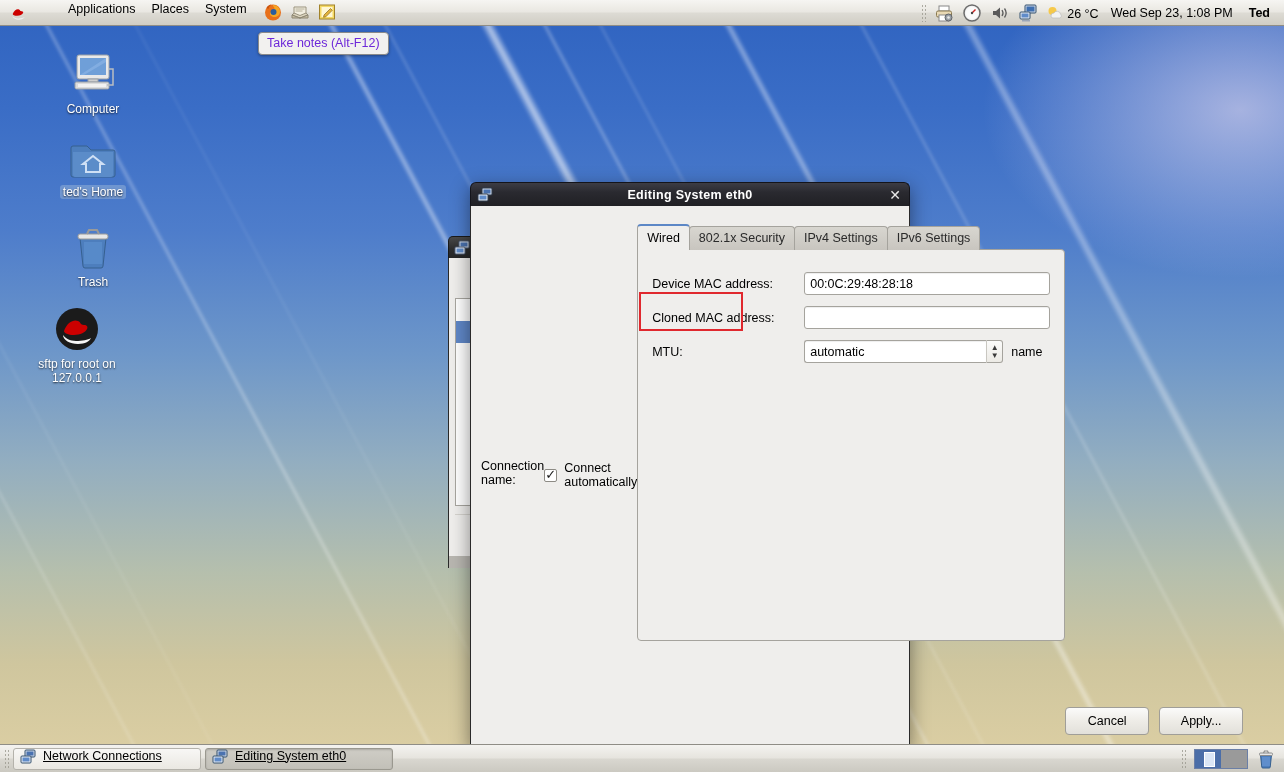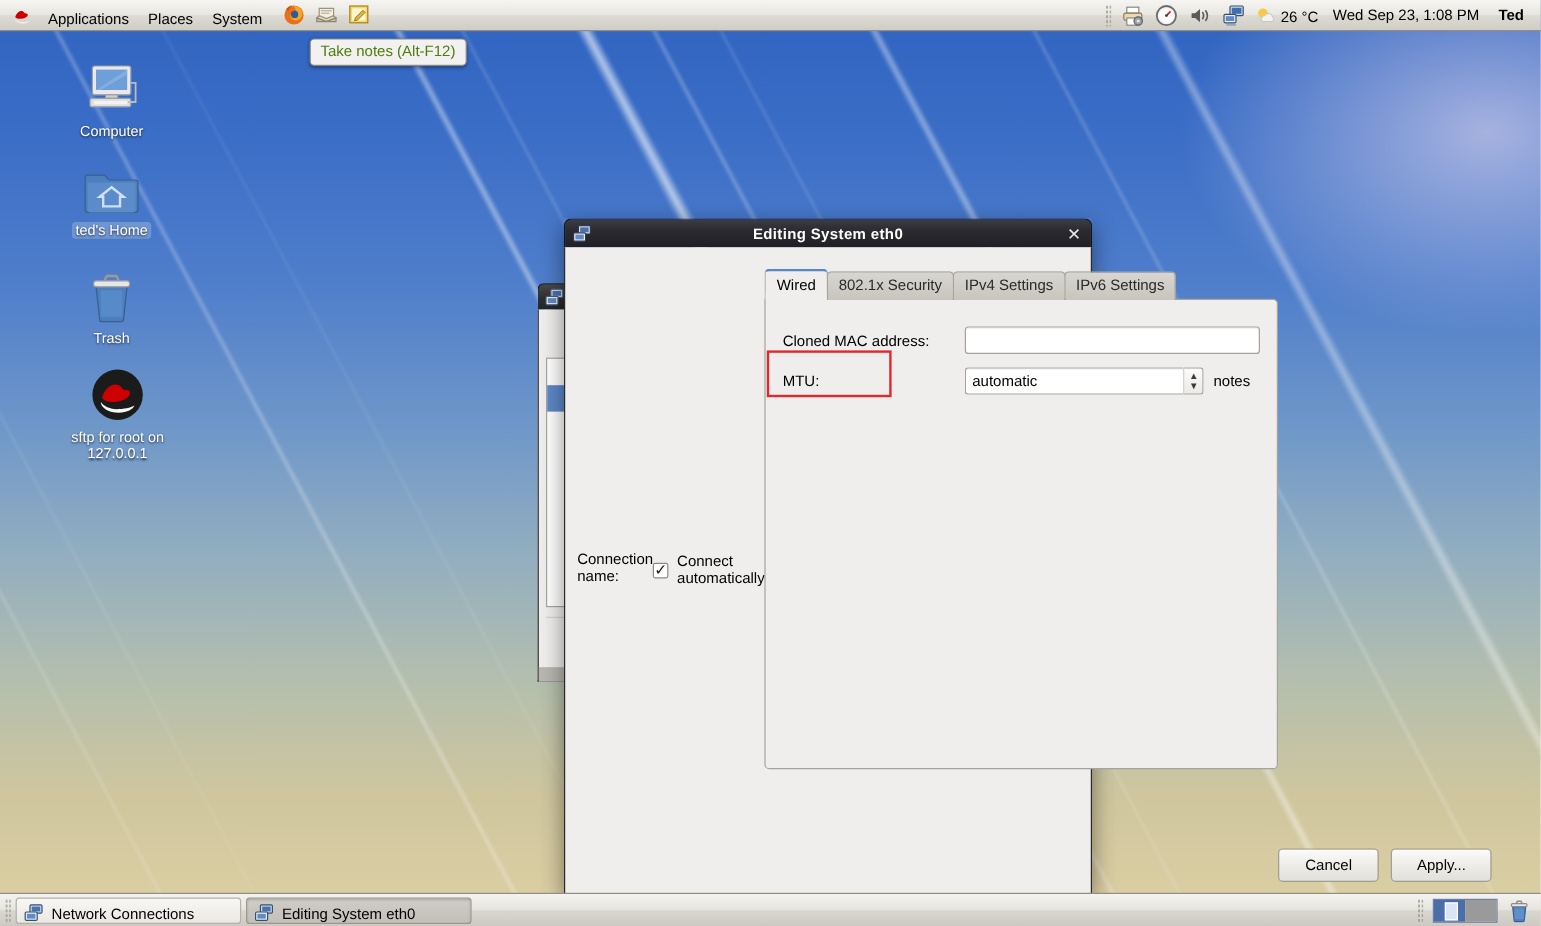--- a/index.html
+++ b/index.html
@@ -43,42 +43,42 @@
 
   
   #top-panel {
     position: absolute; left: 0; top: 0; width: 1284px; height: 26px;
     background: linear-gradient(180deg, #f6f5f2 0%, #e9e7e1 48%, #dddbd4 52%, #d0cdc4 100%);
     border-bottom: 1px solid #8f8d86;
     display: flex; align-items: center;
     font-size: 12.5px; color: #000;
     z-index: 40;
   }
-  #top-panel .menu { display: flex; align-items: flex-start; height: 15px; }
+  #top-panel .menu { display: flex; align-items: flex-end; height: 15px; margin-left: 28px; }
   #top-panel .menu > div {
     padding: 0 8px; height: 22px; line-height: 22px; cursor: default;
   }
   .launchers { display: flex; align-items: center; gap: 5px; margin-left: 8px; }
   .launchers .li { width: 22px; height: 22px; position: relative; cursor: pointer;}
   .tray { margin-left: auto; display: flex; align-items: center; height: 26px; padding-right: 6px; gap: 8px;}
   .tray .dots {
     width: 5px; height: 18px;
     background-image: radial-gradient(circle, #9b998f 1px, transparent 1px);
     background-size: 3px 4px; opacity:.8;
   }
   .tray .icn { width: 20px; height: 20px; position: relative; cursor: pointer; }
   .clock { font-size: 12.5px; padding: 0 4px; white-space: nowrap; cursor: default;}
   .tempw { display:flex; align-items:flex-end; gap:3px; font-size:12.5px; cursor:default;}
   .user { font-weight: bold; font-size: 12.5px; padding: 0 8px 0 4px; cursor: default;}
 
   
   #tooltip {
     position: absolute; left: 258px; top: 32px;
     background: #f2f1ef; border: 1px solid #8a8a8a; border-radius: 4px;
-    padding: 3px 8px 4px; font-size: 12.5px; color: #4d7c0f;
+    padding: 3px 8px 4px; font-size: 12.5px; color: #6d28d9;
     box-shadow: 0 1px 3px rgba(0,0,0,.35);
     z-index: 45; white-space: nowrap;
   }
 
   
   .desk-icon {
     position: absolute; width: 130px; text-align: center;
     color: #fff; font-size: 12px; text-shadow: 0 1px 2px rgba(0,0,0,.75);
     cursor: pointer; z-index: 5;
   }
@@ -219,25 +219,25 @@
     border-top: 1px solid #8f8d86;
     display: flex; align-items: center; padding: 0 4px; gap: 4px;
     z-index: 40;
   }
   #bottom-panel .dots {
     width: 5px; height: 20px;
     background-image: radial-gradient(circle, #9b998f 1px, transparent 1px);
     background-size: 3px 4px; opacity:.8;
   }
   .task {
-    height: 22px; display: flex; align-items: flex-end; gap: 7px;
+    height: 22px; display: flex; align-items: flex-start; gap: 7px;
     padding: 0 10px 0 6px; font-size: 12.5px;
     border: 1px solid #b4b2ab; border-radius: 3px;
     background: linear-gradient(180deg,#f8f7f5 0%, #eae8e2 100%);
-    cursor: pointer; min-width: 188px;
+    cursor: pointer; min-width: 188px; text-decoration: underline;
   }
   .task.active {
     background: linear-gradient(180deg,#cfcdc6 0%, #c2c0b8 100%);
     border-color: #9a988f;
     box-shadow: inset 0 1px 2px rgba(0,0,0,.18);
   }
   .tray-right { margin-left: auto; display:flex; align-items:center; gap: 8px; padding-right: 4px;}
   .wsswitch { display: flex; border: 1px solid #6b7fa6; }
   .wsswitch .ws { width: 26px; height: 18px; background: #9a9a9a; position: relative;}
   .wsswitch .ws.cur { background: #4b6ea8; }
@@ -303,21 +303,21 @@
       <svg class="svgicon" width="44" height="44" viewBox="0 0 44 44">
         <path d="M9 12 h26 l-3 28 a2 2 0 0 1-2 2 H14 a2 2 0 0 1-2-2 z" fill="#4d7ebd" stroke="#36608f"></path>
         <rect x="13" y="16" width="18" height="22" fill="#5f93d0" opacity=".6"></rect>
         <rect x="7" y="8" width="30" height="5" rx="2" fill="#e7e7e7" stroke="#9a9a9a"></rect>
         <path d="M16 8 l2-4 h8 l2 4" fill="none" stroke="#9a9a9a" stroke-width="2"></path>
       </svg>
     </div>
     <div class="lbl">Trash</div>
   </div>
 
-  <div class="desk-icon" style="left:33px; top:300px;">
+  <div class="desk-icon" style="left:12px; top:300px;">
     <div class="glyph">
       <svg class="svgicon" width="46" height="46" viewBox="0 0 46 46">
         <circle cx="23" cy="23" r="21" fill="#1b1b1b"></circle>
         <path d="M10 25 c3-9 10-12 14-10 c3 1 2 4 6 4 c3 0 4 2 3 4 c-1 3-7 6-13 6 c-6 0-10-2-10-4z" fill="#cc0000"></path>
         <path d="M9 29 c0 5 7 9 15 9 c7 0 12-3 13-6 c-3 2-9 3-15 3 c-6 0-11-3-13-6z" fill="#f7f7f7"></path>
       </svg>
     </div>
     <div class="lbl">sftp for root on 127.0.0.1</div>
   </div>
 
@@ -376,34 +376,38 @@
           </div>
           <div class="tab">
             <span>IPv4 Settings</span>
           </div>
           <div class="tab">
             <span>IPv6 Settings</span>
           </div>
         </div>
 
         <div class="tab-panel">
+          <div class="f-row">
+            <div class="f-lab">Device MAC address:</div>
+            <input class="gtk-entry" style="width: 246px;" value="00:0C:29:48:28:18">
+          </div>
           <div class="f-row">
             <div class="f-lab">Cloned MAC address:</div>
             <input class="gtk-entry" style="width: 246px;" value="">
           </div>
           <div class="f-row mtu">
             <div class="f-lab">MTU:</div>
             <div class="spin">
               <input class="gtk-entry sp-entry" value="automatic" style="">
               <div class="sp-btns">
                 <span>▲</span>
                 <span>▼</span>
               </div>
             </div>
-            <div class="bytes-lab">notes</div>
+            <div class="bytes-lab">name</div>
           </div>
         </div>
       </div>
 
       <div class="dlg-actions">
         <button class="btn">Cancel</button>
         <button class="btn">Apply...</button>
       </div>
     </div>
   </div>

